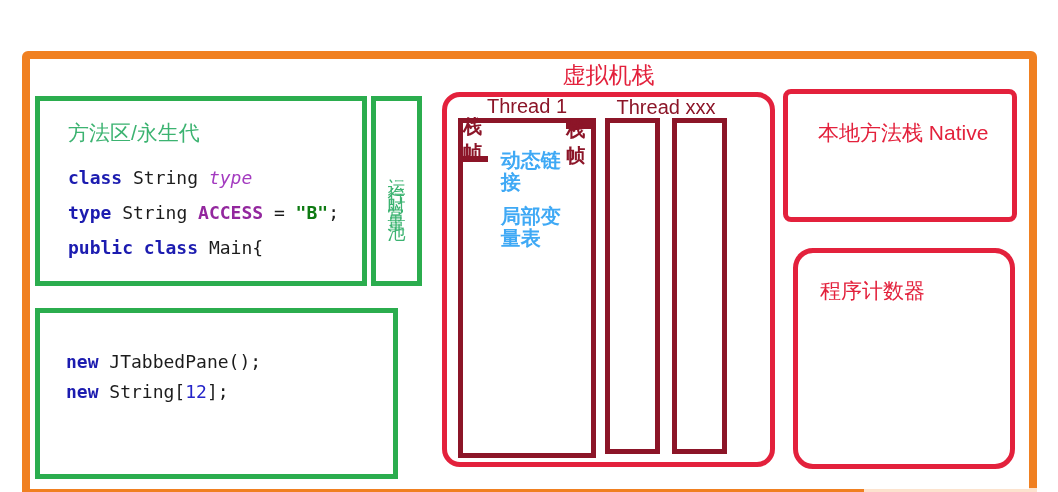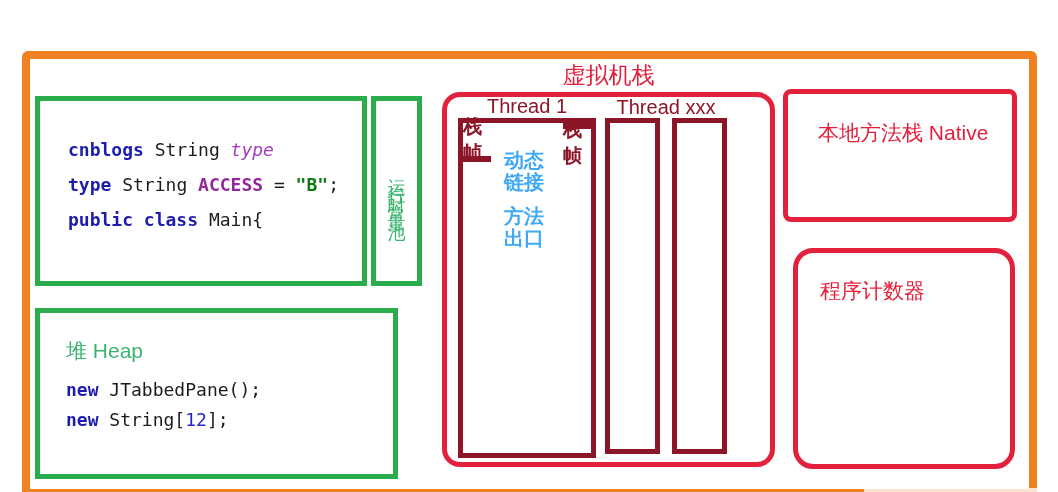--- a/index.html
+++ b/index.html
@@ -90,49 +90,49 @@
 </head>
 <body>
 
 <div class="stage" style="--orange: #f08021; --green: #2bad4e; --green-text: #3cb371; --red: #e3213c; --maroon: #8c1528; --blue: #3fa9f5; --kw: #1c1cb0; --purple-italic: #a43bc0; --purple-bold: #93279e; --str-green: #0e7a12; --num-blue: #2525c9; --code: #1c1c1c; --watermark: #ee8576;">
 
   <div class="abs outer-frame"></div>
 
   <div class="abs vm-title">虚拟机栈</div>
 
   <div class="abs method-area">
+    <div class="green-heading">方法区/永生代</div>
     <div class="code">
-      <div class="code-line"><span class="kw">cnblogs</span><span> String </span><span class="typ">type</span></div>
+      <div class="code-line"><span class="kw">class</span><span> String </span><span class="typ">type</span></div>
       <div class="code-line"><span class="kw">type</span><span> String </span><span class="const">ACCESS</span><span> = </span><span class="str">"B"</span><span>;</span></div>
       <div class="code-line"><span class="kw">public class</span><span> Main{</span></div>
     </div>
   </div>
 
   <div class="abs pool-box">
     <div class="pool-label">运行时常量池</div>
   </div>
 
   <div class="abs heap-box">
-    <div class="green-heading">堆 Heap</div>
     <div class="code">
       <div class="code-line"><span class="kw">new</span><span> JTabbedPane();</span></div>
       <div class="code-line"><span class="kw">new</span><span> String[</span><span class="num">12</span><span>];</span></div>
     </div>
   </div>
 
   <div class="abs vm-container"></div>
 
   <div class="abs thread-label thread1-label">Thread 1</div>
   <div class="abs thread-label threadx-label">Thread xxx</div>
 
   <div class="abs thread1-box">
     <div class="t1-header">栈帧</div>
     <div class="t1-body">
       <div class="frame-item">动态链接</div>
-      <div class="frame-item">方法出口</div>
+      <div class="frame-item">局部变量表</div>
     </div>
     <div class="t1-frame2">栈帧</div>
     <div class="t1-empty1"></div>
     <div class="t1-empty2"></div>
   </div>
 
   <div class="abs tx-box tx-box1"></div>
   <div class="abs tx-box tx-box2"></div>
 
   <div class="abs native-box">

